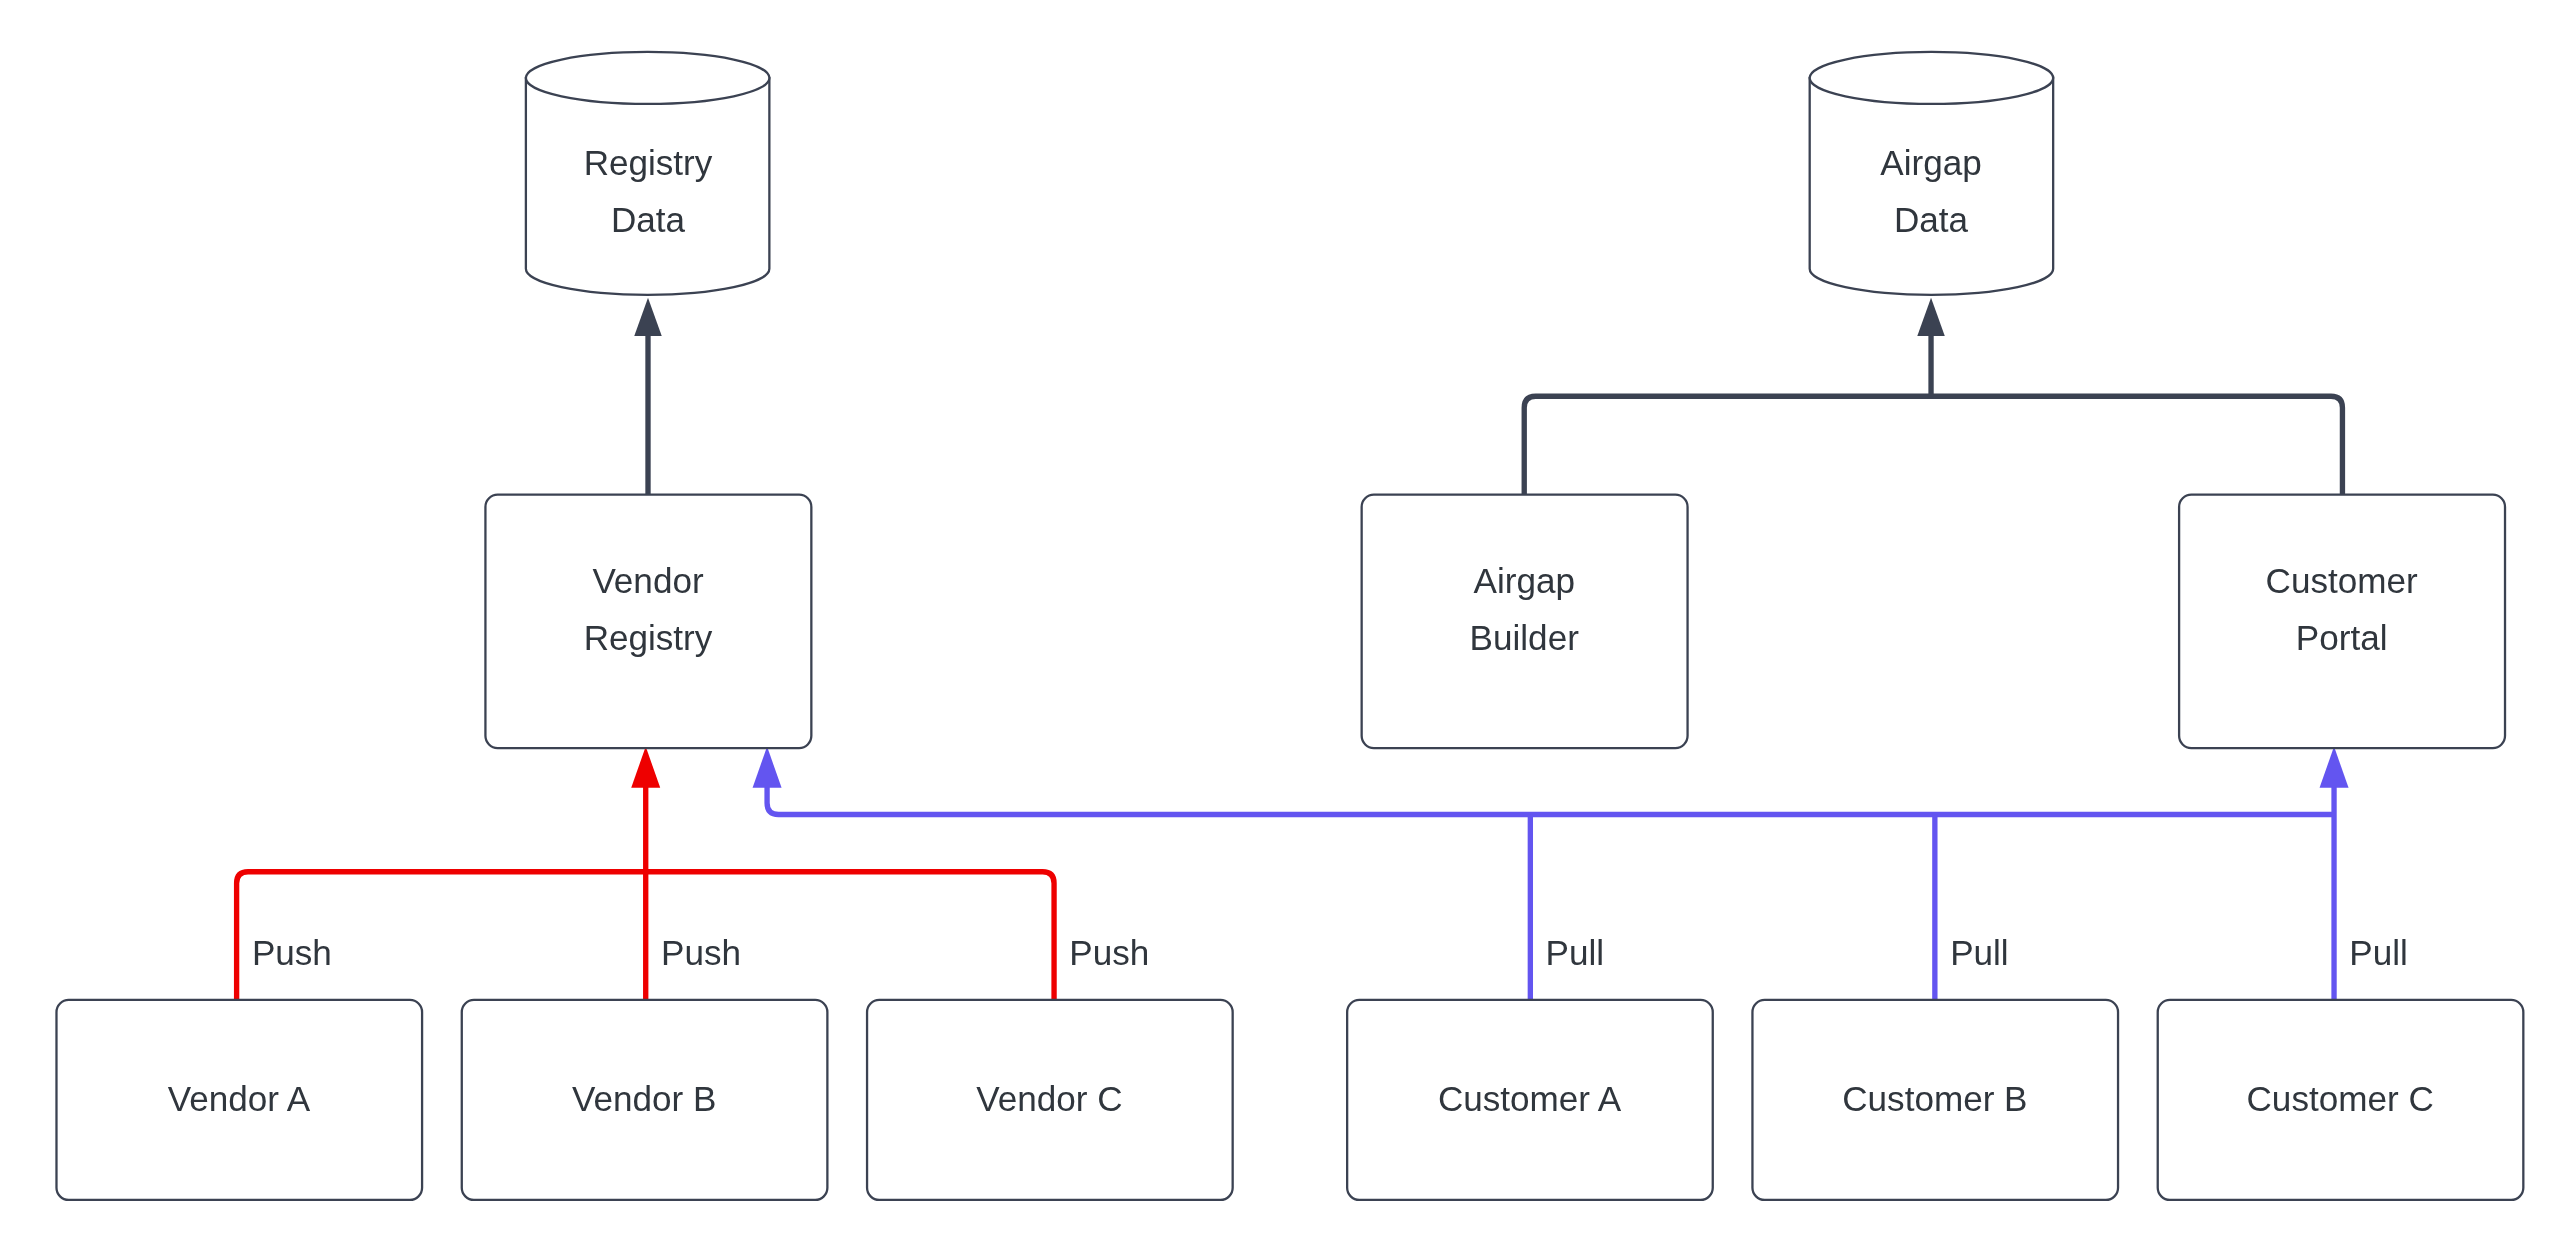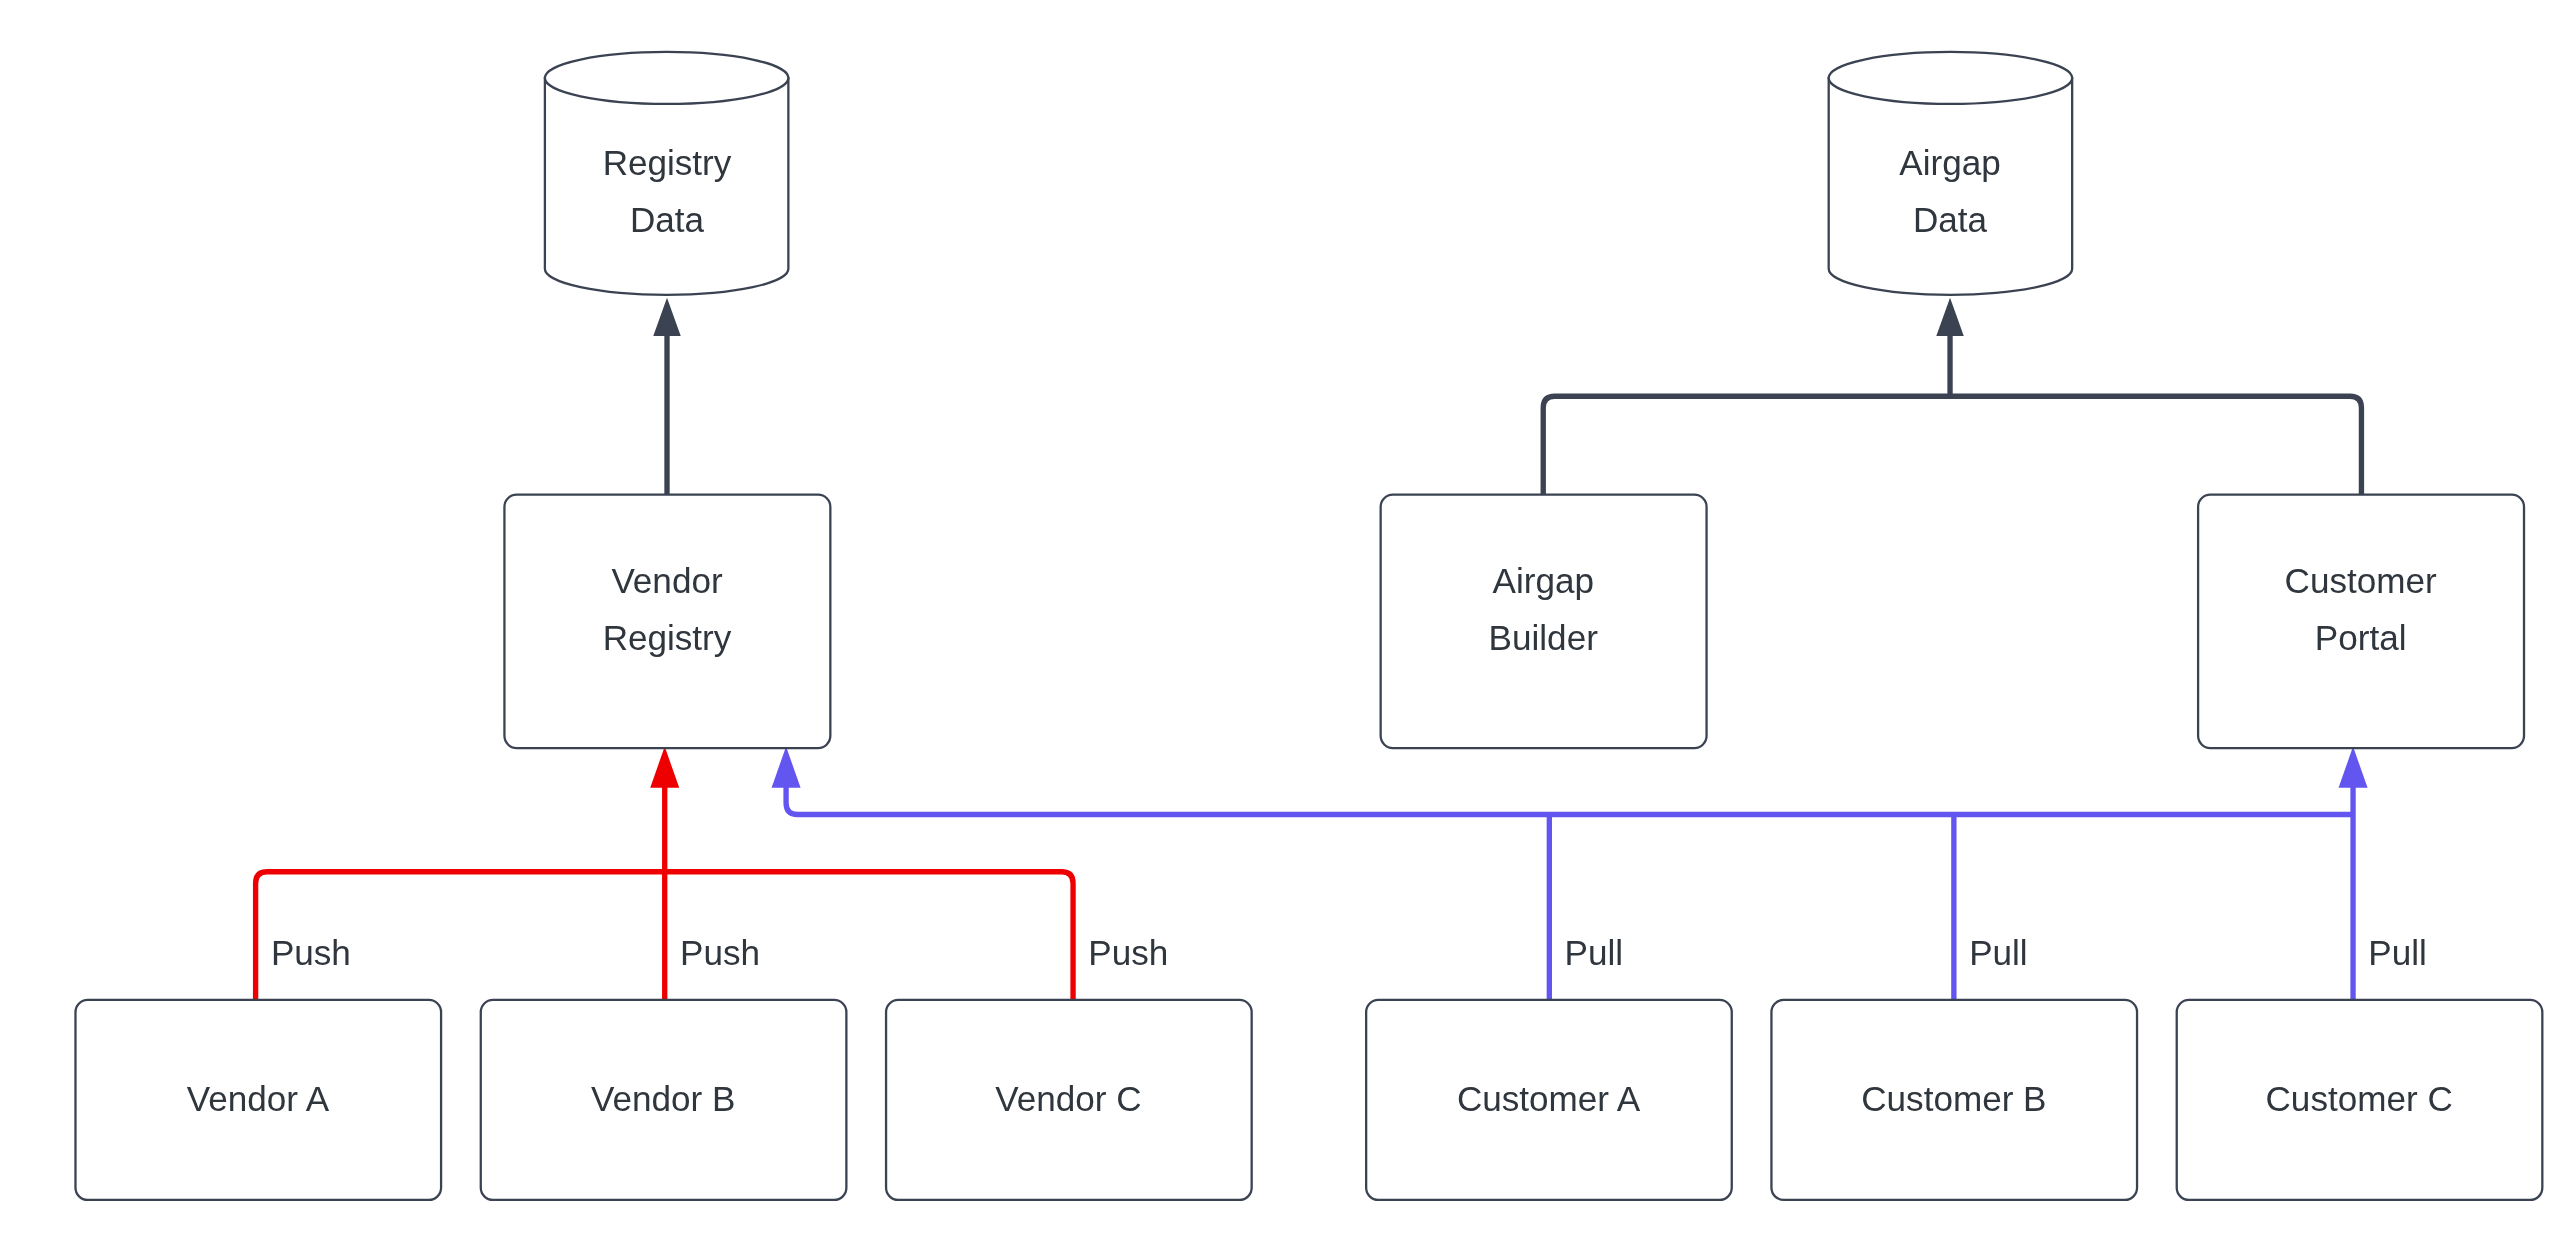--- a/index.html
+++ b/index.html
@@ -12,21 +12,20 @@
     width: 2576px;
     height: 1258px;
     overflow: hidden;
     font-family: "Liberation Sans", "DejaVu Sans", sans-serif;
   }
   #diagram-root {
     position: relative;
     width: 2456px;
     height: 1258px;
     background: #ffffff;
-    margin-left: 19px;
   }
   svg#diagram-canvas {
     display: block;
     width: 2576px;
     height: 1258px;
   }
   .node-shape {
     fill: #ffffff;
     stroke: #3b4252;
     stroke-width: 3;

